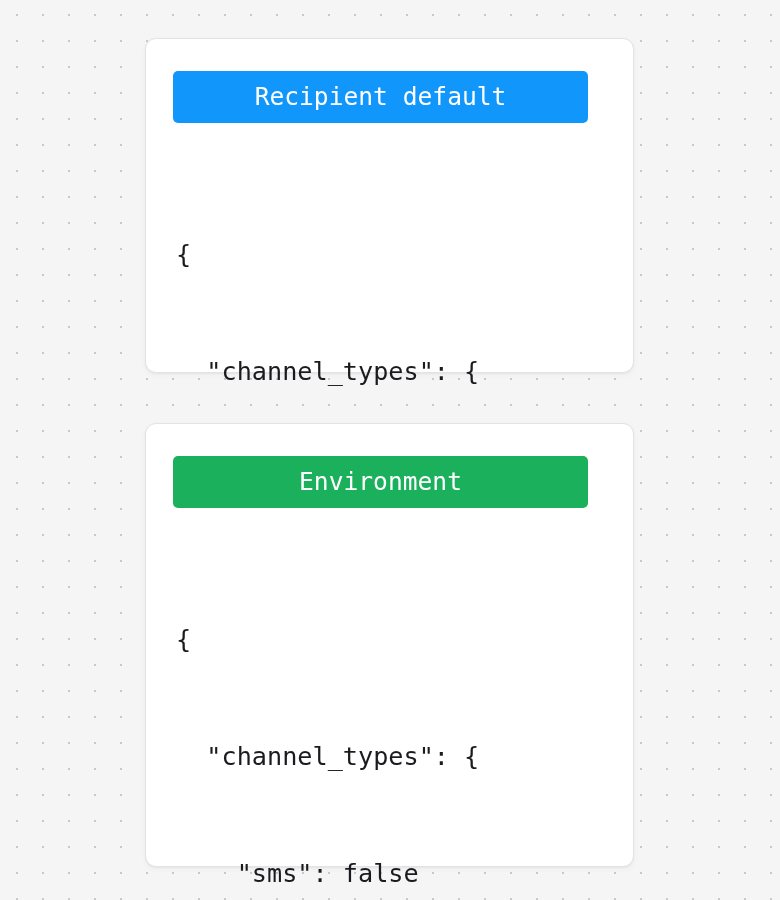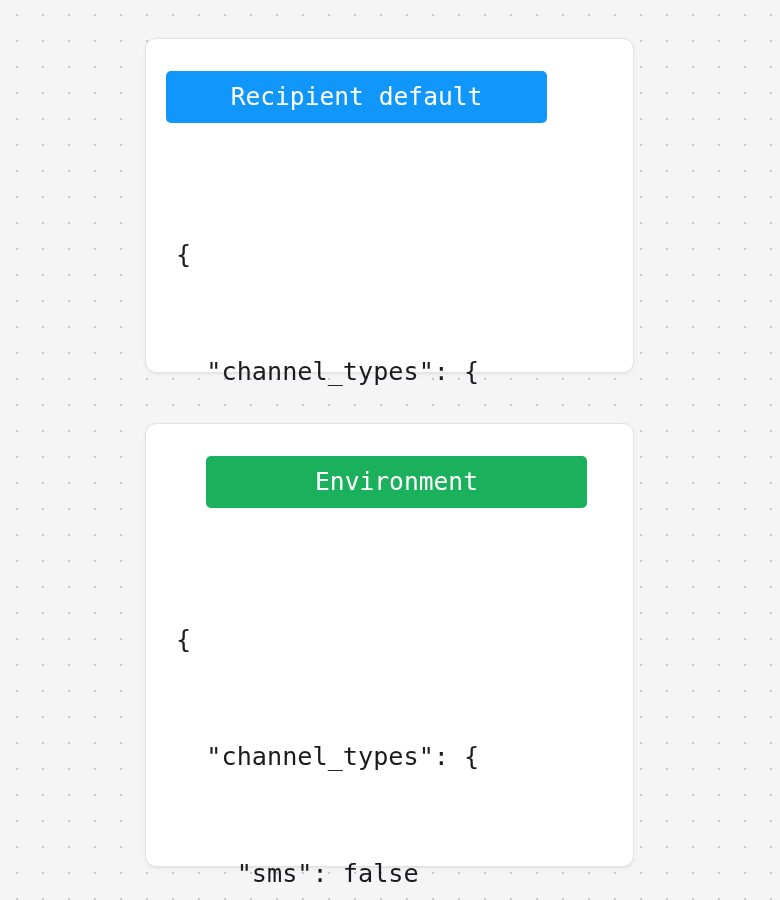--- a/index.html
+++ b/index.html
@@ -33,30 +33,30 @@
     border: 1px solid #e3e3e3;
     border-radius: 11px;
     box-shadow: 0 1px 2px rgba(0,0,0,0.045), 0 2px 6px rgba(0,0,0,0.035);
   }
 
   #card-recipient-default { top: 38px;  height: 335px; }
   #card-environment       { top: 423px; height: 444px; }
 
   .card-header {
     position: absolute;
-    left: 20px;
-    width: 381px;
+    left: 27px;
+    width: 415px;
     height: 52px;
     border-radius: 5px;
     display: flex;
     align-items: center;
     justify-content: center;
   }
   #card-recipient-default .card-header { top: 32px; background: #1196fb; }
-  #card-environment       .card-header { top: 32px; background: #1bb05c; margin-left: 40px; }
+  #card-environment       .card-header { top: 32px; background: #1bb05c; }
 
   .card-title {
     color: #ffffff;
     font-family: "DejaVu Sans Mono", "Liberation Mono", monospace;
     font-size: 24.6px;
     line-height: 1;
     letter-spacing: 0;
     white-space: pre;
   }
 

